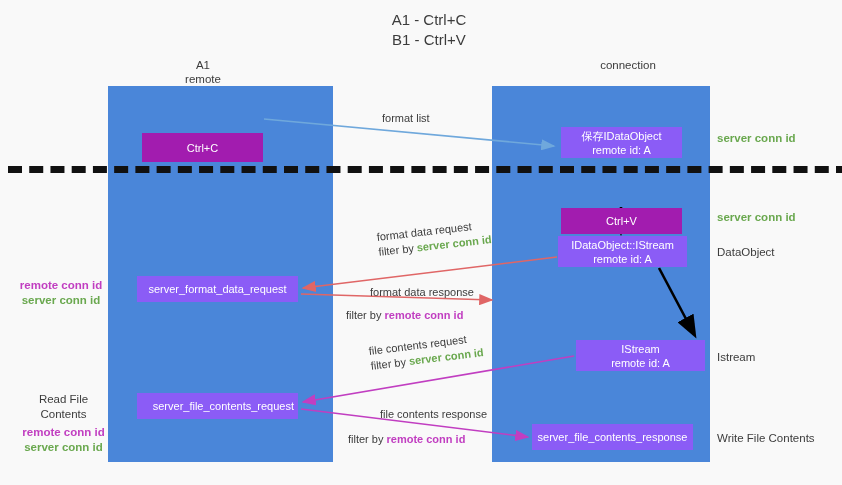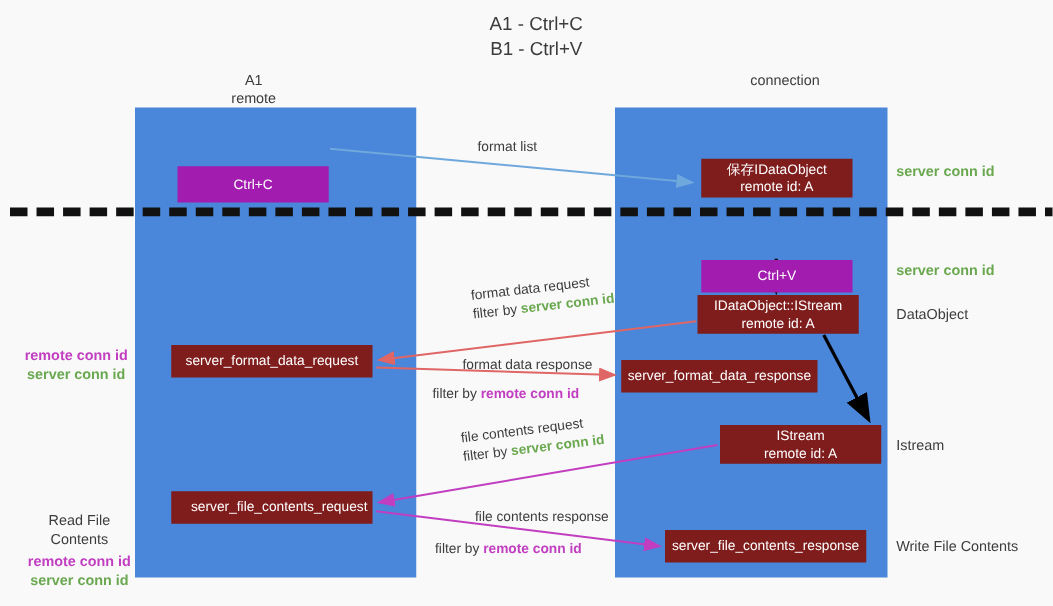--- a/index.html
+++ b/index.html
@@ -32,21 +32,21 @@
   #lane-b1{left:484px;top:86px;width:218px;height:376px;}
 
   
   .box{
     box-sizing:border-box;
     display:flex;flex-direction:column;align-items:center;justify-content:center;
     color:#ffffff;font-size:11px;line-height:14px;text-align:center;
     padding:2px 4px;
   }
   .green{background:#a21caf;margin-top:28px;}
-  .orange{background:#7f1d1d;}
+  .orange{background:#8b5cf6;}
 
   #box-ctrlc{left:134px;top:105px;width:121px;height:29px;}
   #box-save-ido{left:553px;top:127px;width:121px;height:31px;}
   #box-ctrlv{left:553px;top:180px;width:121px;height:26px;}
   #box-getdata{left:550px;top:236px;width:129px;height:31px;}
   #box-istream{left:568px;top:340px;width:129px;height:31px;}
   #box-sfdreq{left:129px;top:276px;width:161px;height:26px;}
   #box-sfdres{left:489px;top:288px;width:157px;height:26px;}
   #box-sfcreq{left:129px;top:393px;width:161px;height:26px;align-items:flex-end;}
   #box-sfcres{left:524px;top:424px;width:161px;height:26px;}
@@ -64,21 +64,21 @@
   .plain-txt{color:#3c3c3c;}
 
   #note-conn-1{left:709px;top:131px;}
   #note-conn-2{left:709px;top:210px;}
   #note-dataobject{left:709px;top:245px;}
   #note-istream{left:709px;top:350px;}
 
   
   #note-left-1{left:8px;top:278px;width:90px;text-align:center;}
   #note-left-2{left:8px;top:392px;width:95px;text-align:center;}
-  #note-left-2 .hdr{color:#3c3c3c;font-weight:normal;display:block;margin-bottom:3px;margin-top:18px;}
+  #note-left-2 .hdr{color:#3c3c3c;font-weight:normal;display:block;margin-bottom:3px;}
 
   
   .edge-label{font-size:11px;line-height:15px;color:#3c3c3c;white-space:nowrap;}
   .edge-label b{font-weight:bold;}
 
   #lbl-format-list{left:374px;top:111px;}
   #lbl-fdreq{left:368px;top:230px;transform:rotate(-6.5deg);transform-origin:left top;}
   #lbl-fdres{left:338px;top:285px;}
   #lbl-fcreq{left:360px;top:344px;transform:rotate(-7deg);transform-origin:left top;}
   #lbl-fcres{left:372px;top:407px;}
@@ -160,23 +160,20 @@
 
   <div class="abs box orange" id="box-istream">
     <span>IStream</span>
     <span>remote id: A</span>
   </div>
 
   <div class="abs box orange" id="box-sfdreq">
     <span>server_format_data_request</span>
   </div>
 
-  <div class="abs box orange" id="box-sfdres">
-    <span>server_format_data_response</span>
-  </div>
 
   <div class="abs box orange" id="box-sfcreq">
     <span>server_file_contents_request</span>
   </div>
 
   <div class="abs box orange" id="box-sfcres">
     <span>server_file_contents_response</span>
   </div>
 
   <div class="abs edge-label" id="lbl-format-list">

